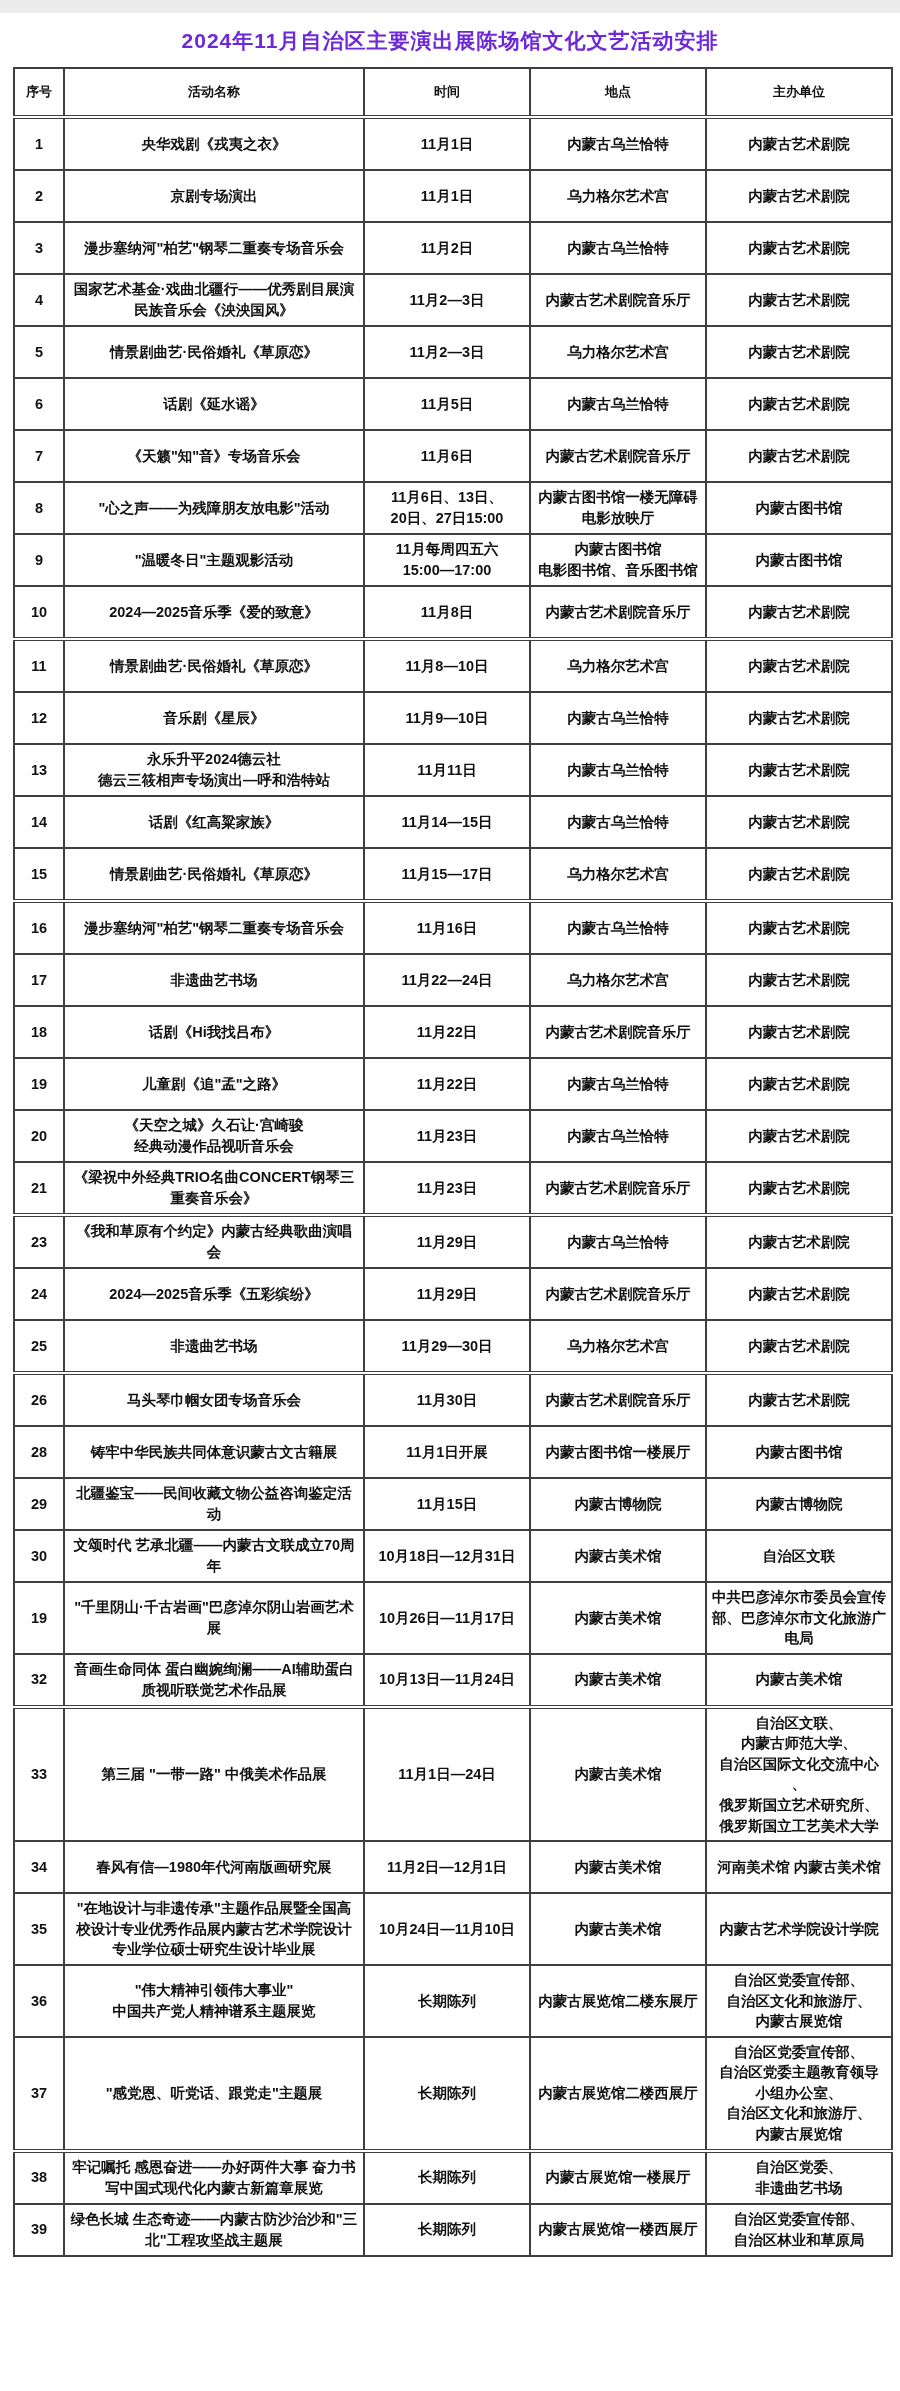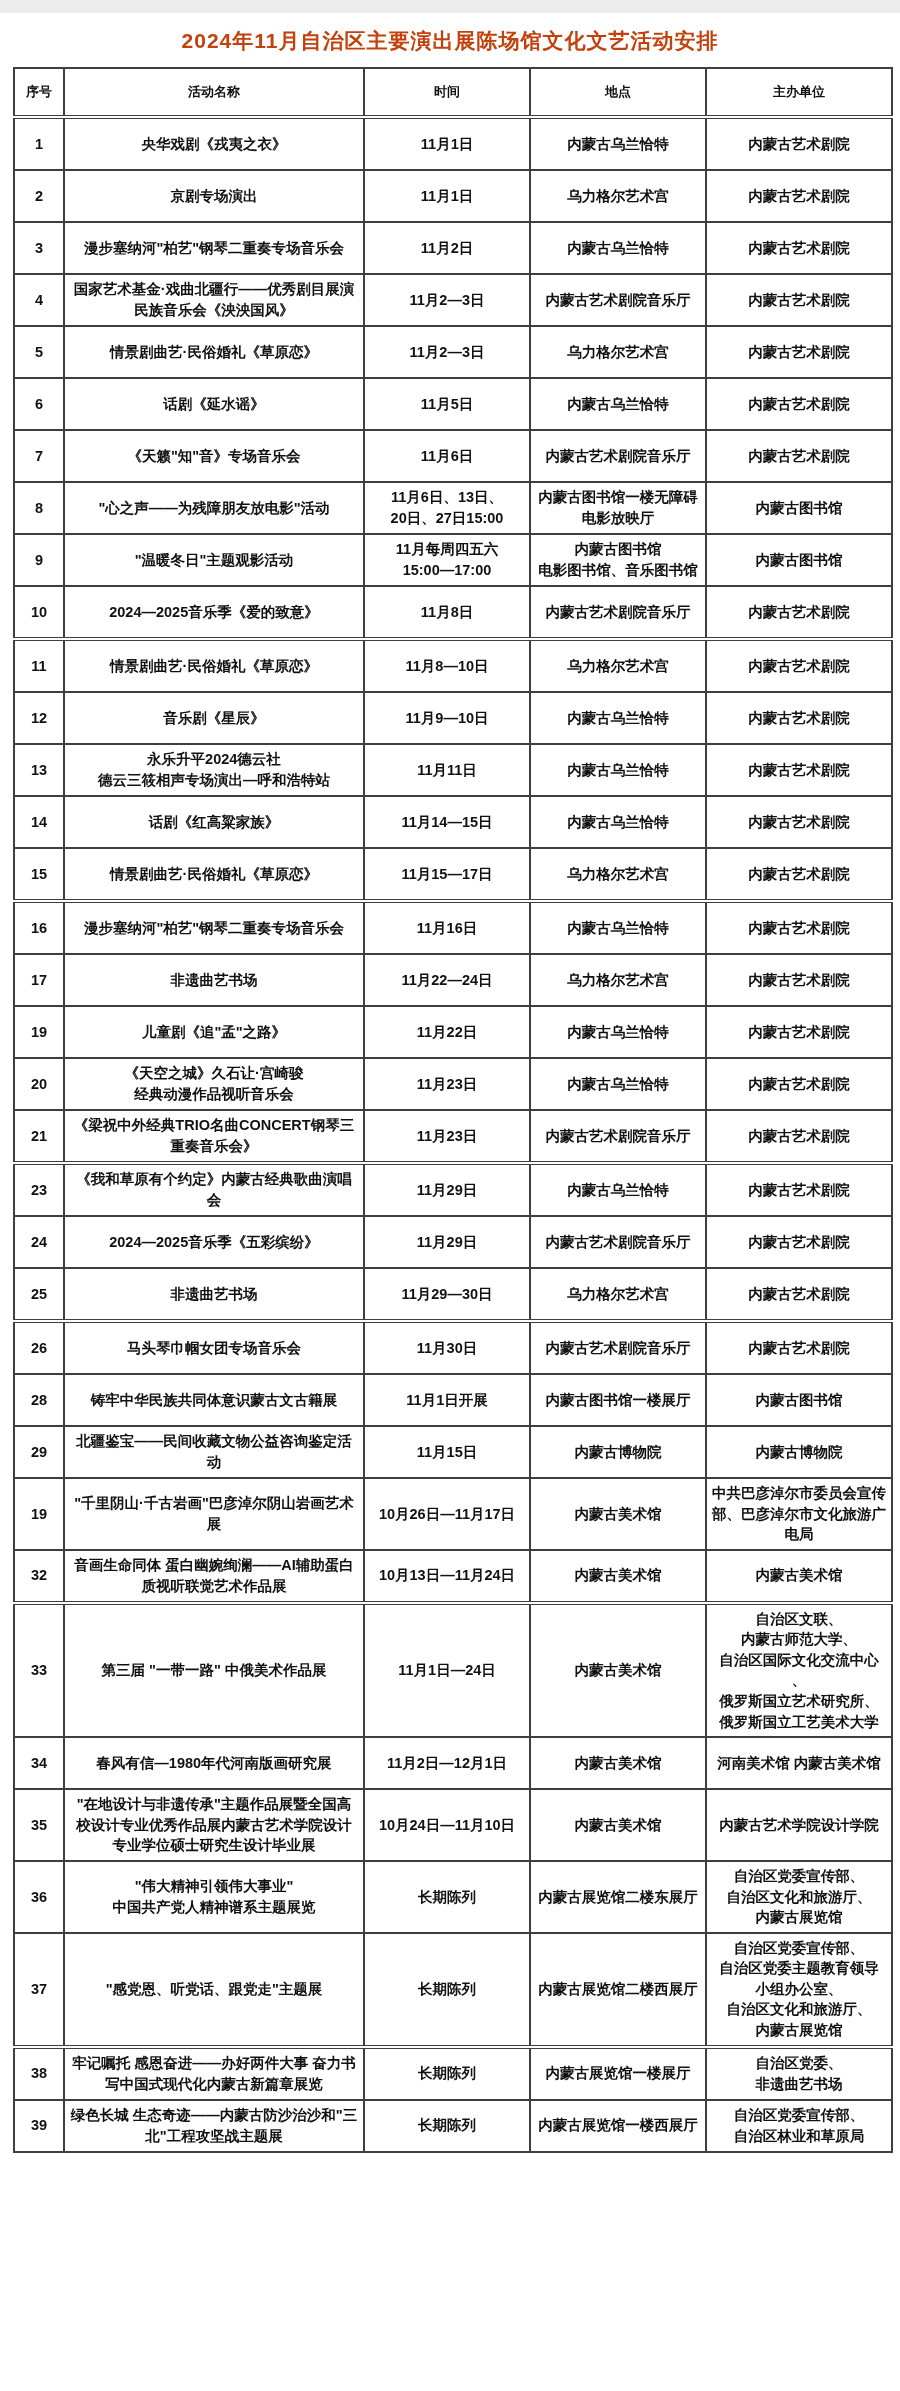--- a/index.html
+++ b/index.html
@@ -19,21 +19,21 @@
     width: 100%;
     height: 13px;
     background: #ececec;
   }
   .doc-title {
     text-align: center;
     font-size: 21px;
     font-weight: bold;
     letter-spacing: 1px;
     padding: 14px 0 12px 0;
-    color: #c2410c;
+    color: #6d28d9;
   }
   table.schedule {
     border-collapse: collapse;
     table-layout: fixed;
     width: 878px;
     margin: 0 0 0 13px;
   }
   table.schedule col.c-no   { width: 50px; }
   table.schedule col.c-name { width: 300px; }
   table.schedule col.c-time { width: 166px; }
@@ -208,20 +208,27 @@
           <td>内蒙古艺术剧院</td>
         </tr>
         <tr>
           <td>17</td>
           <td>非遗曲艺书场</td>
           <td>11月22—24日</td>
           <td>乌力格尔艺术宫</td>
           <td>内蒙古艺术剧院</td>
         </tr>
         <tr>
+          <td>18</td>
+          <td>话剧《Hi我找吕布》</td>
+          <td>11月22日</td>
+          <td>内蒙古艺术剧院音乐厅</td>
+          <td>内蒙古艺术剧院</td>
+        </tr>
+        <tr>
           <td>19</td>
           <td>儿童剧《追"孟"之路》</td>
           <td>11月22日</td>
           <td>内蒙古乌兰恰特</td>
           <td>内蒙古艺术剧院</td>
         </tr>
         <tr>
           <td>20</td>
           <td>《天空之城》久石让·宫崎骏
 经典动漫作品视听音乐会</td>
@@ -270,20 +277,27 @@
           <td>11月1日开展</td>
           <td>内蒙古图书馆一楼展厅</td>
           <td>内蒙古图书馆</td>
         </tr>
         <tr>
           <td>29</td>
           <td>北疆鉴宝——民间收藏文物公益咨询鉴定活动</td>
           <td>11月15日</td>
           <td>内蒙古博物院</td>
           <td>内蒙古博物院</td>
+        </tr>
+        <tr>
+          <td>30</td>
+          <td>文颂时代 艺承北疆——内蒙古文联成立70周年</td>
+          <td>10月18日—12月31日</td>
+          <td>内蒙古美术馆</td>
+          <td>自治区文联</td>
         </tr>
         <tr>
           <td>19</td>
           <td>"千里阴山·千古岩画"巴彦淖尔阴山岩画艺术展</td>
           <td>10月26日—11月17日</td>
           <td>内蒙古美术馆</td>
           <td>中共巴彦淖尔市委员会宣传部、巴彦淖尔市文化旅游广电局</td>
         </tr>
         <tr class="divider">
           <td>32</td>

